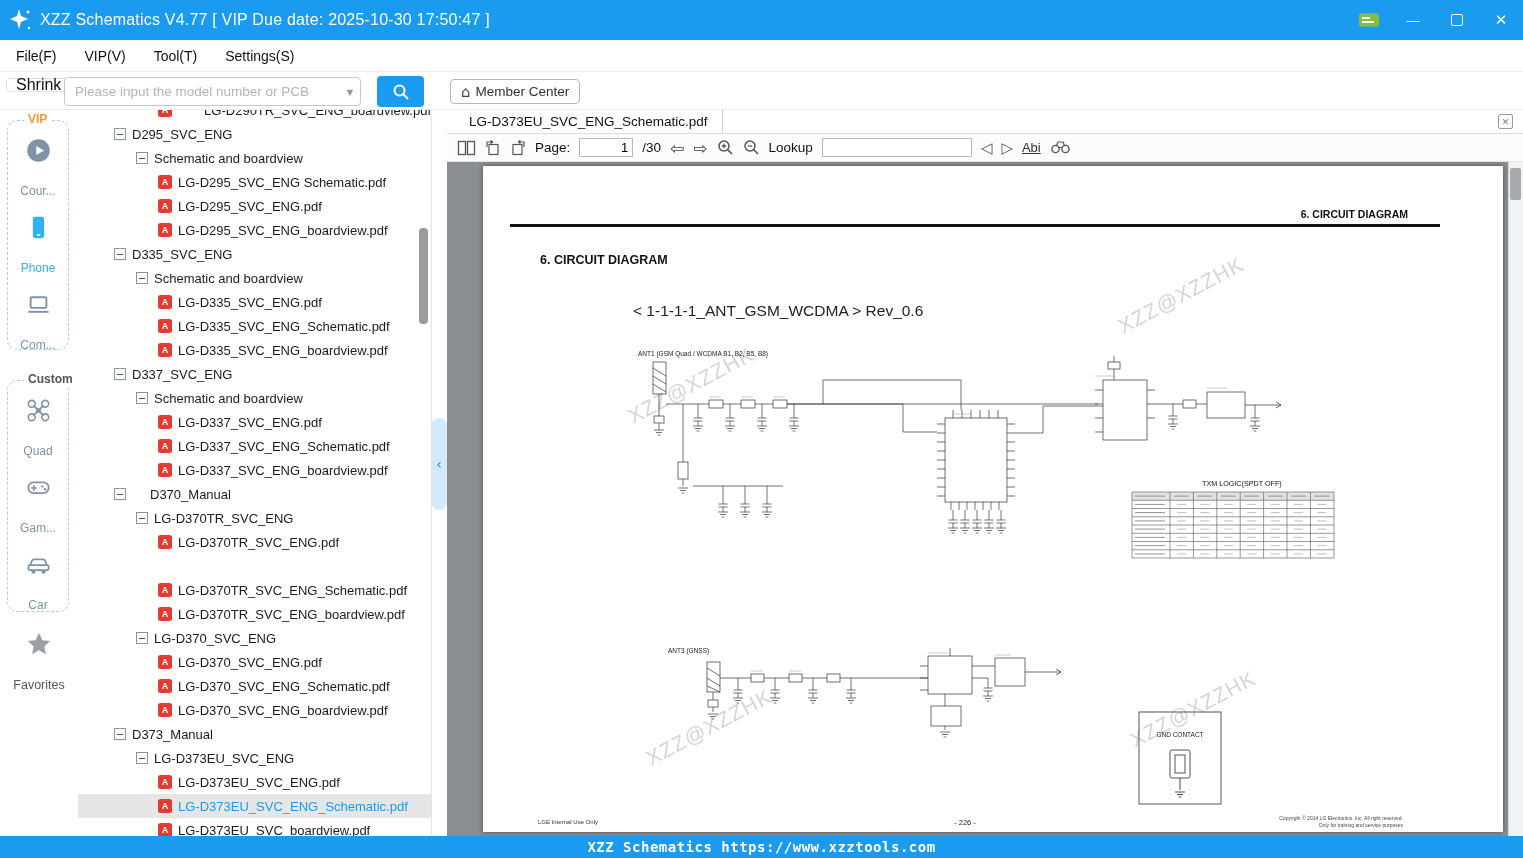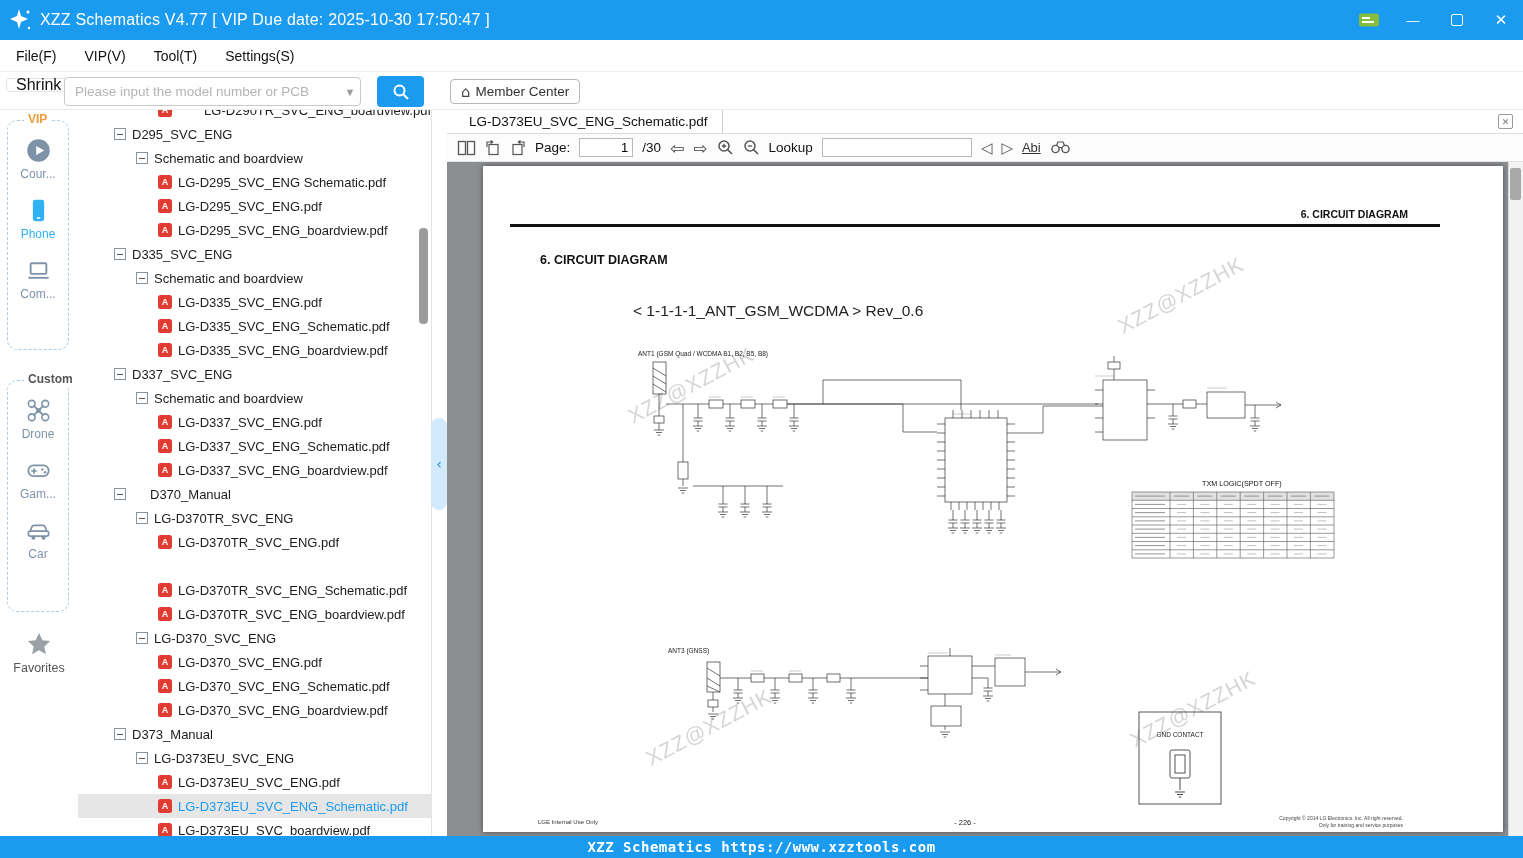--- a/index.html
+++ b/index.html
@@ -46,21 +46,21 @@
 
   
   .iconbar{position:absolute;left:0;top:0;width:78px;height:100%;background:#fff;}
   .vipbox,.custombox{position:absolute;left:7px;width:62px;border:1.5px dashed #a9cdea;border-radius:10px;}
   .vipbox{top:10px;height:230px;}
   .custombox{top:270px;height:232px;}
   .boxlegend{position:absolute;top:-9px;left:16px;background:#fff;padding:0 4px;font-size:12px;font-weight:bold;}
   .vip-legend{color:#f29a38;}
   .custom-legend{color:#555;}
   .side-item{display:flex;flex-direction:column;align-items:center;margin-top:16px;}
-  .side-label{font-size:12px;color:#7e93a8;margin-top:3px;max-width:58px;overflow:hidden;white-space:nowrap;}
+  .side-label{font-size:12px;color:#7e93a8;margin-top:20px;max-width:58px;overflow:hidden;white-space:nowrap;}
   .lbl-blue{color:#2fb1f2;}
   .fav-item{position:absolute;left:0;top:520px;width:78px;display:flex;flex-direction:column;align-items:center;}
   .fav-item .side-label{color:#555;font-size:12.5px;}
 
   
   .treepanel{position:absolute;left:78px;top:0;width:354px;height:100%;background:#fff;
              border-right:1px solid #e4e4e4;overflow:hidden;}
   .tree-row{height:24px;display:flex;align-items:center;white-space:nowrap;}
   .tree-row.selected{background:#e6e6e6;}
   .tree-row.selected .tree-label{color:#1b9bf0;}
@@ -213,21 +213,21 @@
         <span class="boxlegend custom-legend">Custom</span>
         <div class="side-item">
           <svg width="27" height="27" viewBox="0 0 24 24">
             <path d="M7.5 7.5L16.5 16.5M16.5 7.5L7.5 16.5" stroke="#7e93a8" stroke-width="1.6" fill="none"></path>
             <circle cx="6" cy="6" r="3" fill="none" stroke="#7e93a8" stroke-width="1.4"></circle>
             <circle cx="18" cy="6" r="3" fill="none" stroke="#7e93a8" stroke-width="1.4"></circle>
             <circle cx="6" cy="18" r="3" fill="none" stroke="#7e93a8" stroke-width="1.4"></circle>
             <circle cx="18" cy="18" r="3" fill="none" stroke="#7e93a8" stroke-width="1.4"></circle>
             <rect x="10" y="10" width="4" height="4" fill="#7e93a8"></rect>
           </svg>
-          <span class="side-label">Drone</span>
+          <span class="side-label">Quad</span>
         </div>
         <div class="side-item">
           <svg width="27" height="27" viewBox="0 0 24 24">
             <rect x="3" y="7.5" width="18" height="9.5" rx="4.5" fill="none" stroke="#7e93a8" stroke-width="1.6"></rect>
             <path d="M8 10v5M5.5 12.5h5" stroke="#7e93a8" stroke-width="1.4"></path>
             <circle cx="15.5" cy="11" r="1.1" fill="#7e93a8"></circle>
             <circle cx="17.8" cy="13.5" r="1.1" fill="#7e93a8"></circle>
           </svg>
           <span class="side-label">Gam...</span>
         </div>

